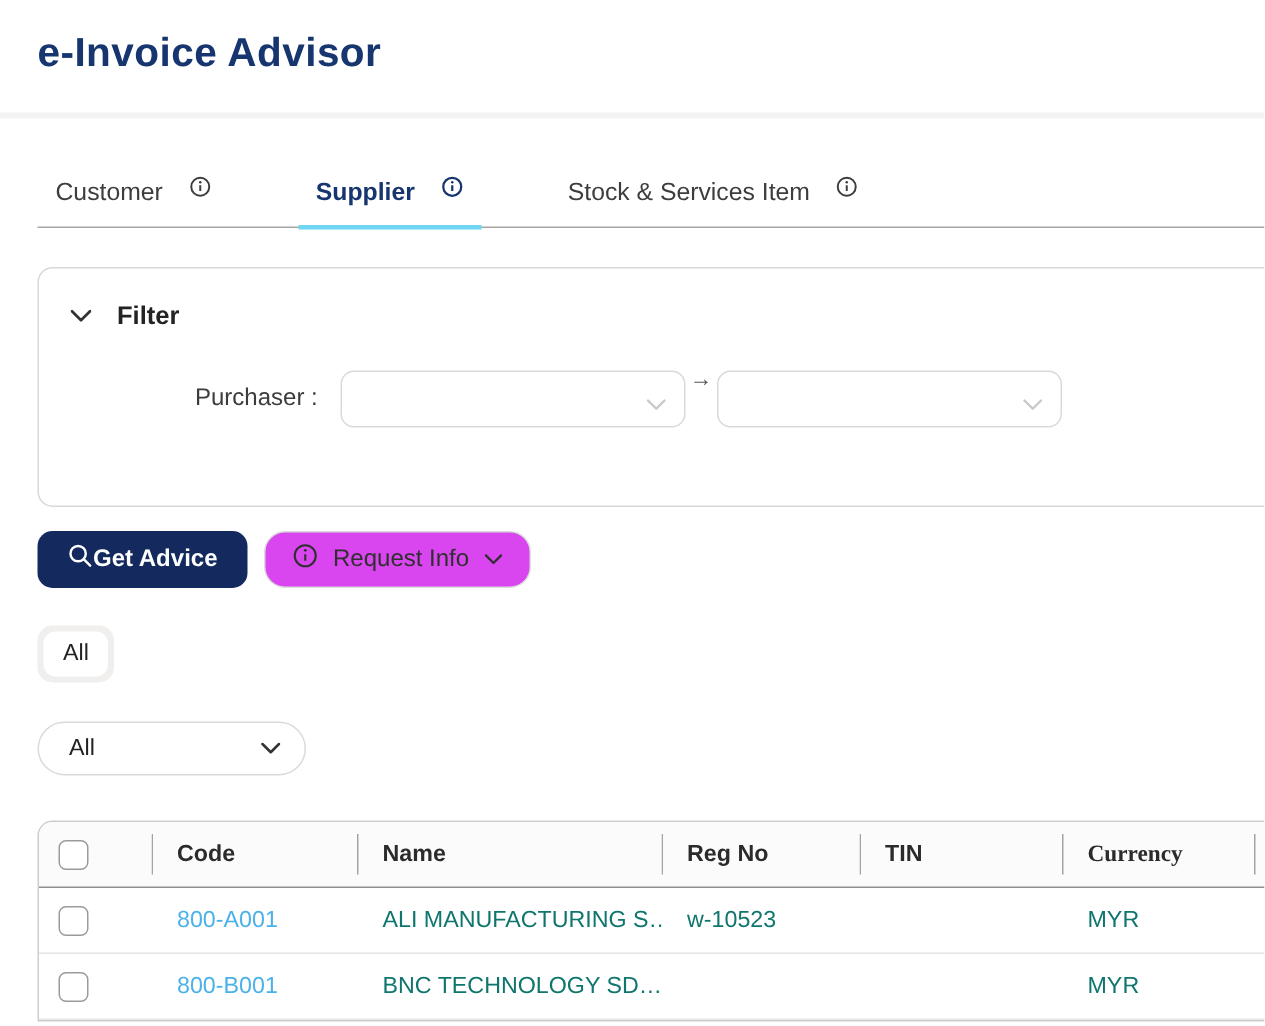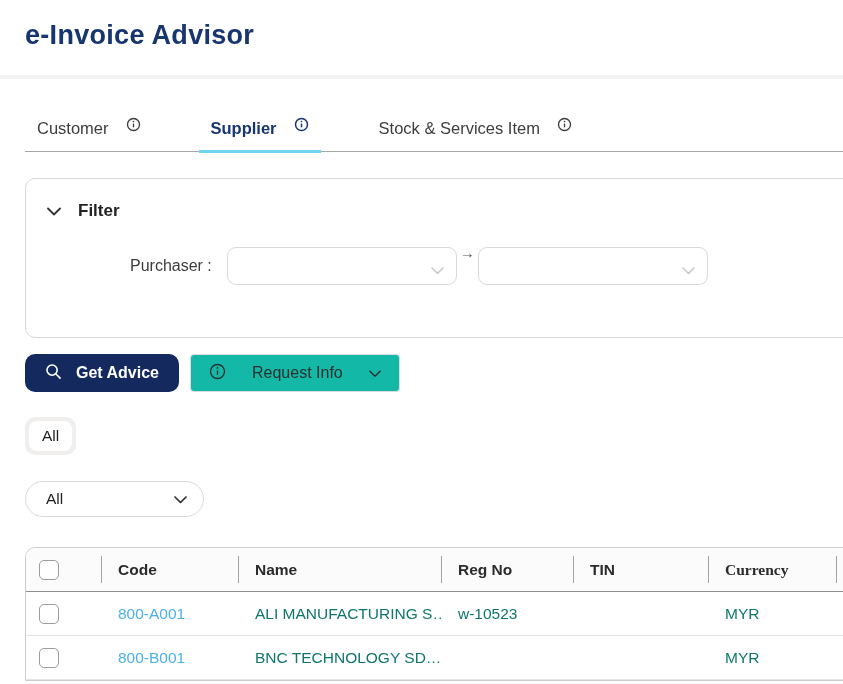--- a/index.html
+++ b/index.html
@@ -24,25 +24,25 @@
   .filter-head { display:flex; align-items:center; gap:17px; padding:22px 0 0 21px; }
   .filter-title { font-size:17px; font-weight:700; color:#232323; }
   .purchaser-row { display:flex; align-items:center; margin-top:26px; padding-left:104px; }
   .purchaser-label { font-size:16px; color:#3c3c3c; margin-right:15px; }
   .select-box { position:relative; width:230px; height:38px; border:1px solid #d9d9d9; border-radius:9px; background:#fff; }
   .select-box .chev { position:absolute; right:12px; top:13px; }
   .range-arrow { font-size:15px; color:#555; align-self:flex-start; margin:-3px 3px 0 3px; }
 
   
   .actions-row { display:flex; gap:11px; margin:16px 0 0 25px; }
-  .btn-primary { display:flex; align-items:center; gap:14px; background:#142a5e; color:#fff; border:none;
+  .btn-primary { display:flex; align-items:center; gap:0; background:#142a5e; color:#fff; border:none;
                  border-radius:10px; height:38px; padding:0 20px; font-size:16px; font-weight:600; cursor:pointer;
                  font-family:"Liberation Sans",sans-serif; }
-  .btn-secondary { display:flex; align-items:center; gap:26px; background:#14b8a6; color:#2f2f2f;
-                   border:1px solid #dcdcdc; border-radius:4px; height:38px; padding:0 18px; font-size:16px;
+  .btn-secondary { display:flex; align-items:center; gap:10px; background:#d946ef; color:#2f2f2f;
+                   border:1px solid #dcdcdc; border-radius:14px; height:38px; padding:0 18px; font-size:16px;
                    cursor:pointer; font-family:"Liberation Sans",sans-serif; }
 
   
   .segmented { display:inline-flex; align-items:center; background:#f1efee; border-radius:10px; padding:4px;
                margin:25px 0 0 25px; }
   .seg-option { font-size:15.5px; padding:6px 13px; color:#8b8683; border-radius:8px; cursor:pointer; white-space:nowrap; }
   .seg-option.active { background:#fff; color:#222; }
 
   
   .list-filter { display:flex; align-items:center; justify-content:space-between; margin:26px 0 0 25px;

